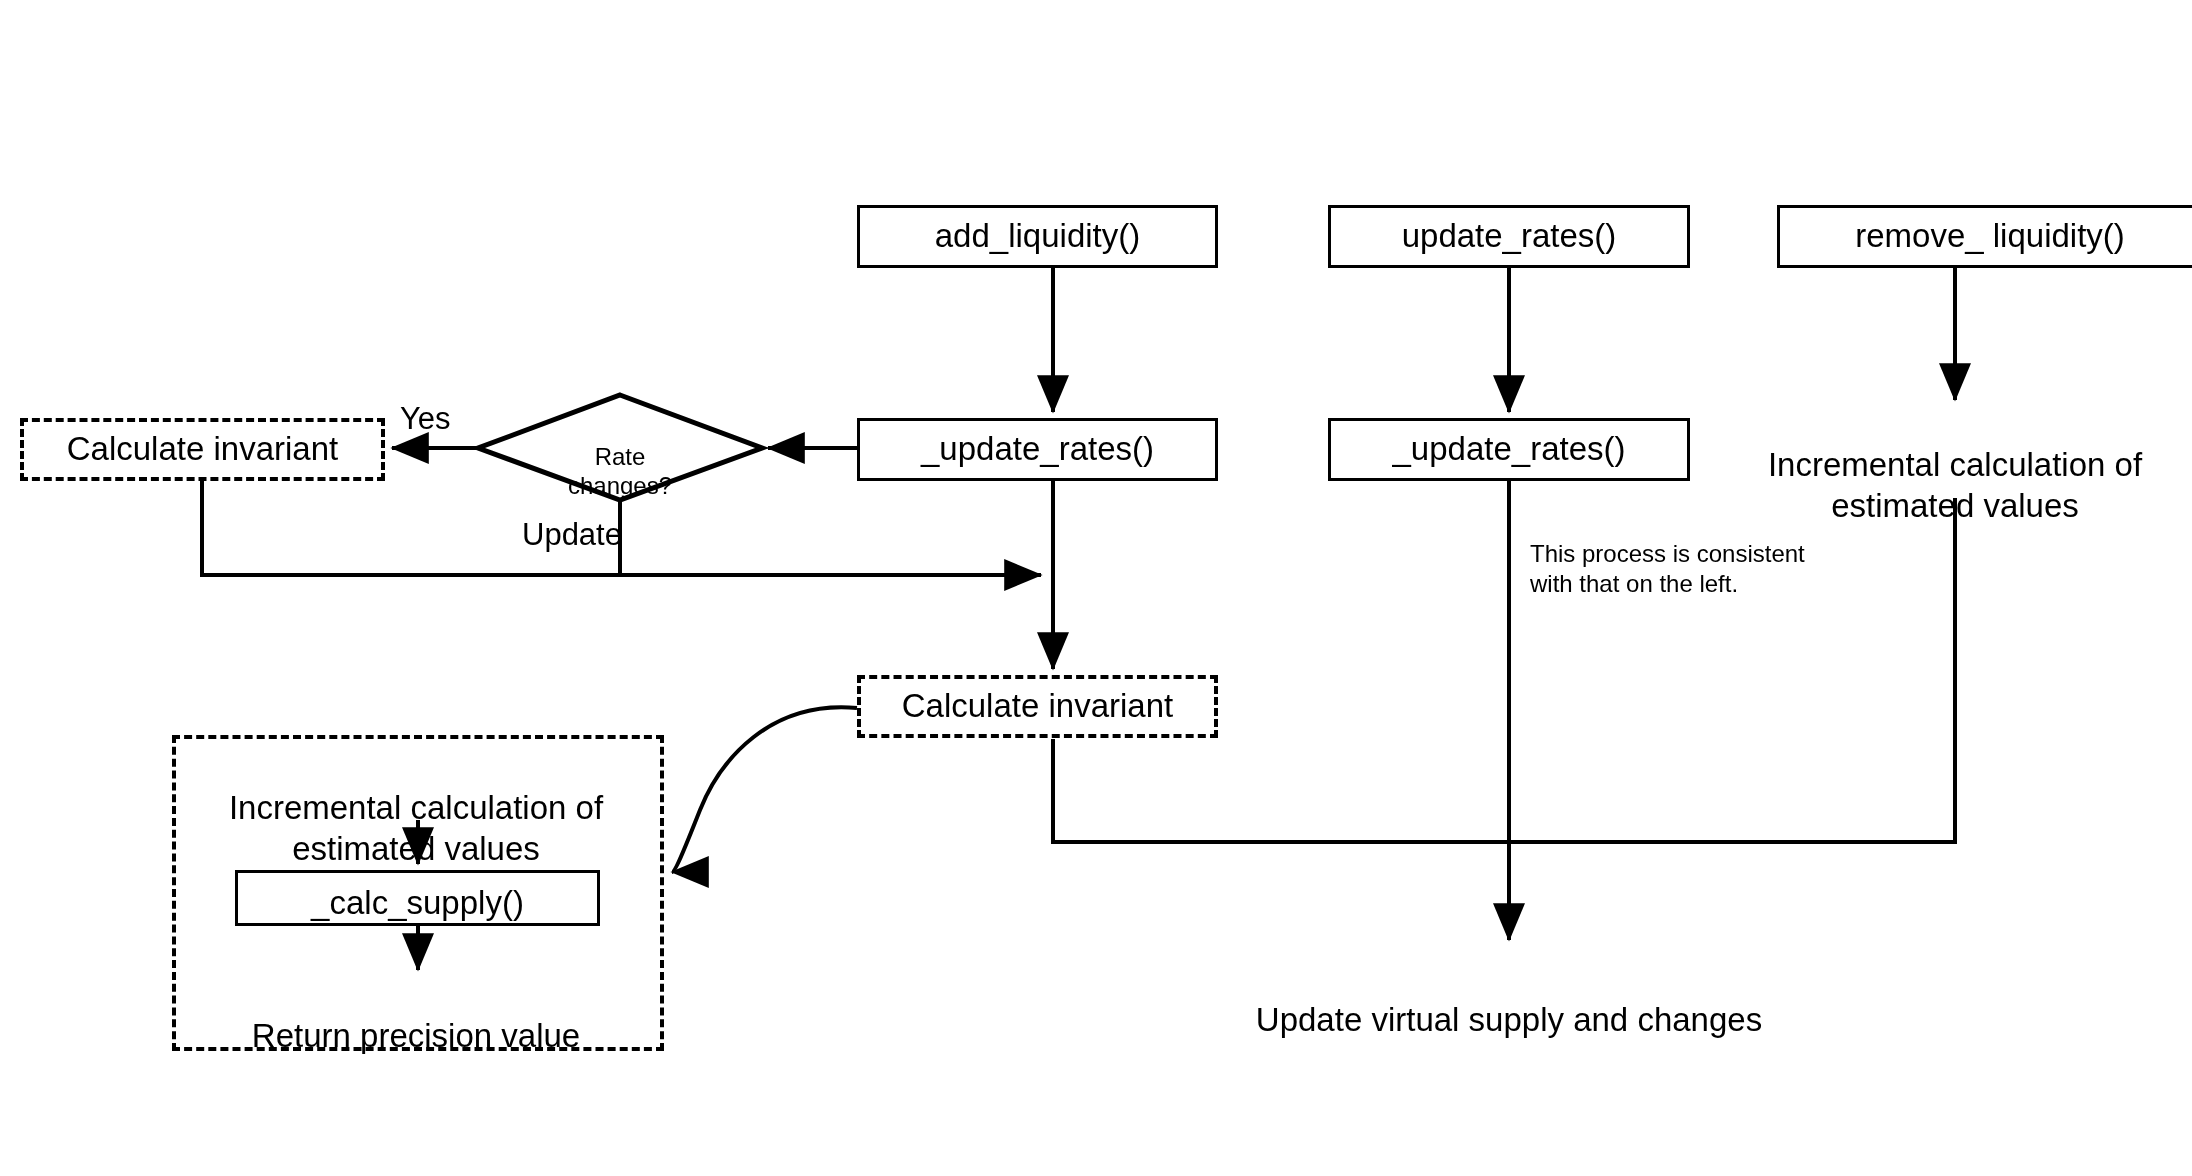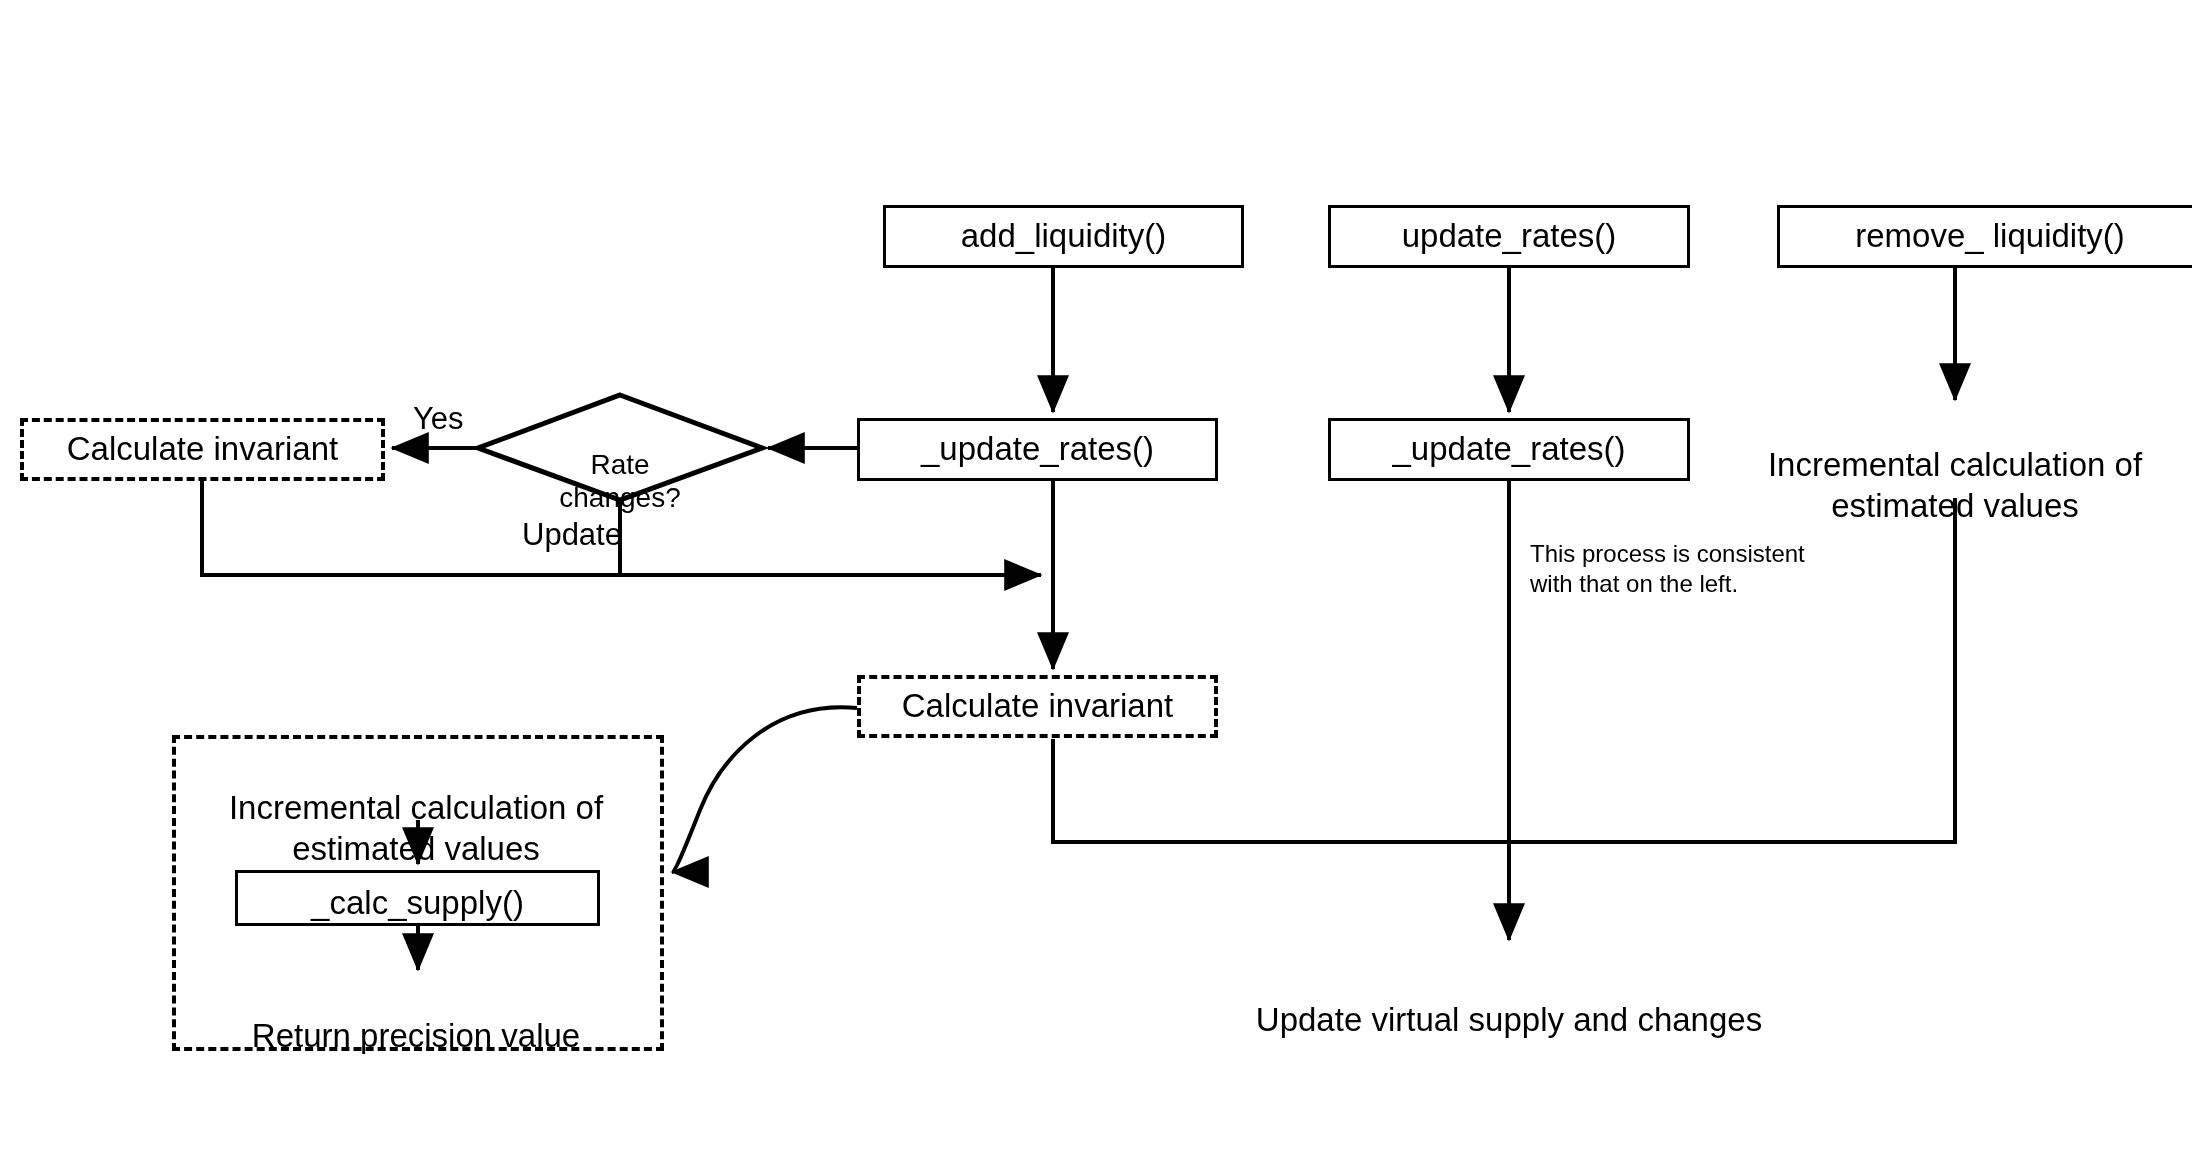--- a/index.html
+++ b/index.html
@@ -63,21 +63,21 @@
   .small-note {
     position: absolute;
     font-size: 24px;
     line-height: 1.28;
     white-space: pre-line;
     text-align: left;
   }
   .diamond-label {
     position: absolute;
     text-align: center;
-    font-size: 28px;
+    font-size: 24px;
     line-height: 1.2;
     white-space: pre-line;
   }
 </style>
 </head>
 <body>
 
 <div id="canvas">
 
   <svg class="layer" viewBox="0 0 2192 1176">
@@ -126,38 +126,38 @@
     
     <line x1="418" y1="820" x2="418" y2="864" stroke="#000000" stroke-width="4" marker-end="url(#arrow)"></line>
 
     
     <line x1="418" y1="926" x2="418" y2="970" stroke="#000000" stroke-width="4" marker-end="url(#arrow)"></line>
 
     
     <polygon points="620,395 762,448 620,500 478,448" fill="#ffffff" stroke="#000000" stroke-width="5"></polygon>
   </svg>
 
-  <div class="node box-solid" style="left:857px; top:205px; width:361px; height:63px;margin-left:26px;">
+  <div class="node box-solid" style="left:857px; top:205px; width:361px; height:63px;">
     <span>add_liquidity()</span>
   </div>
 
   <div class="node box-solid" style="left:857px; top:418px; width:361px; height:63px;">
     <span>_update_rates()</span>
   </div>
 
   <div class="node box-dashed" style="left:20px; top:418px; width:365px; height:63px;">
     <span>Calculate invariant</span>
   </div>
 
   <div class="diamond-label" style="left:520px; top:414px; width:200px;">
     <span>Rate
 changes?</span>
   </div>
 
-  <div class="edge-label" style="left:413px; top:402px;">
+  <div class="edge-label" style="left:400px; top:402px;">
     <span>Yes</span>
   </div>
   <div class="edge-label" style="left:522px; top:518px;">
     <span>Update</span>
   </div>
 
   <div class="node box-dashed" style="left:857px; top:675px; width:361px; height:63px;">
     <span>Calculate invariant</span>
   </div>
 

